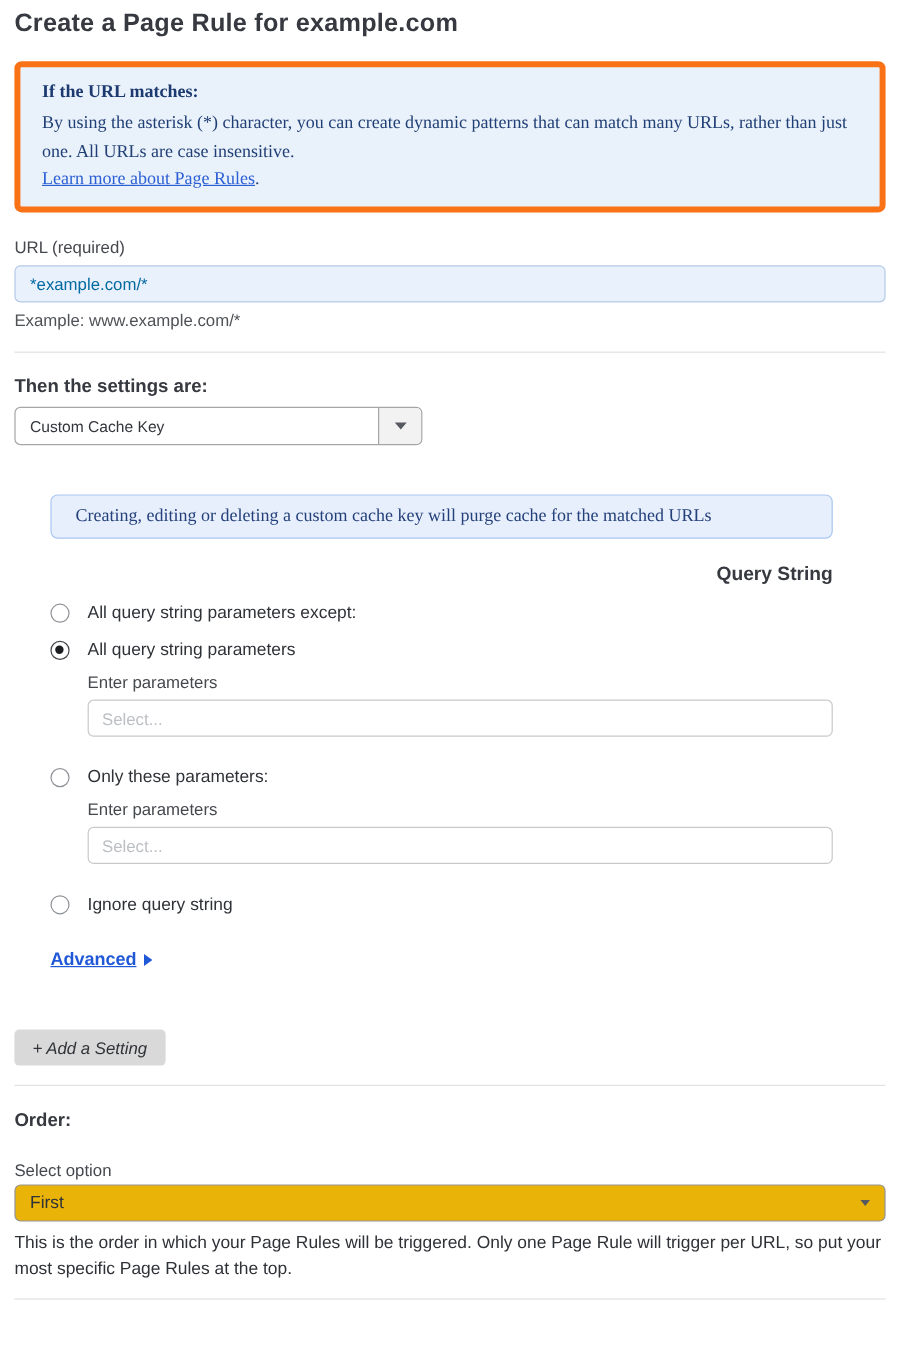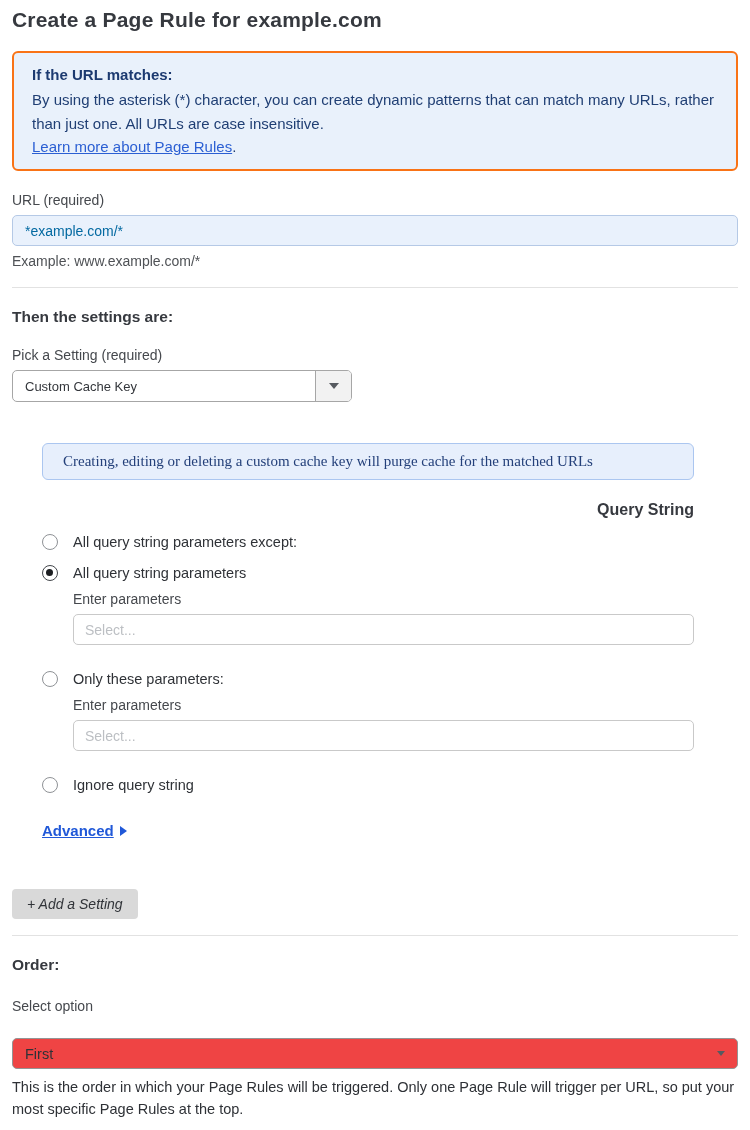--- a/index.html
+++ b/index.html
@@ -3,22 +3,22 @@
 <meta charset="utf-8">
 <style>
   * { margin:0; padding:0; box-sizing:border-box; }
   html,body { width:750px; height:1130px; background:#ffffff; overflow:hidden;
     font-family:"Liberation Sans", sans-serif; color:#36393f; }
   .page { padding:8px 12px 0 12px; }
 
   .page-title { font-size:21px; font-weight:bold; color:#36393f; letter-spacing:.2px; }
 
   
-  .info-box { margin-top:19px; background:#e9f1fb; border:2px solid #f97316;
-    border-radius:6px; padding:13px 18px 14px 18px; color:#203f74; font-size:15px; }
+  .info-box { margin-top:19px; background:#e9f1fb; border:5px solid #f97316;
+    border-radius:6px; padding:13px 18px 14px 18px; color:#203f74; font-size:15px;font-family:Liberation Serif, serif; }
   .info-box .info-heading { font-weight:bold; color:#1c3a70; margin-bottom:5px; }
   .info-box .info-body { line-height:24px; }
   .info-box .info-link-line { margin-top:2px; }
   .info-link { color:#2b5fd3; text-decoration:underline; cursor:pointer; }
 
   .field-label { font-size:14px; color:#45484d; margin-top:21px; }
   .field-label.small { font-size:14px; color:#45484d; }
 
   .url-input { display:block; width:726px; height:31px; margin-top:7px;
     background:#e9f1fc; border:1px solid #b5c9e6; border-radius:5px;
@@ -64,22 +64,22 @@
   .advanced-row { margin-top:29px; display:flex; align-items:center; cursor:pointer; }
   .advanced-link { font-size:15px; font-weight:bold; color:#2058d8; text-decoration:underline; }
   .tri-right { width:0; height:0; margin-left:6px; border-top:5px solid transparent;
     border-bottom:5px solid transparent; border-left:7px solid #2058d8; }
 
   .btn { display:inline-flex; align-items:center; justify-content:center; border:none;
     border-radius:4px; font-family:"Liberation Sans", sans-serif; cursor:pointer;font-style:italic; }
   .btn-gray { background:#d9d9d9; color:#303338; }
   .add-setting-btn { margin-top:50px; height:30px; padding:0 15px; font-size:14px; }
 
-  .order-select { margin-top:24px; width:726px; height:31px; display:flex; align-items:center;
-    border:1px solid #949494; border-radius:5px; background:#ef4444; padding:0 12px; cursor:pointer; }
+  .order-select { margin-top:4px; width:726px; height:31px; display:flex; align-items:center;
+    border:1px solid #949494; border-radius:5px; background:#eab308; padding:0 12px; cursor:pointer; }
   .order-select .sel-value { flex:1; font-size:14.5px; color:#2f3237; }
   .order-help { margin-top:7px; font-size:14.5px; color:#2e3136; line-height:22px; max-width:730px; }
 
   .footer-divider { border:none; border-top:1px solid #e2e2e2; margin-top:13px; }
 </style>
 </head>
 <body>
 
 <div class="page">
 
@@ -92,21 +92,20 @@
   </div>
 
   <div class="field-label">URL (required)</div>
   <input class="url-input" type="text" value="*example.com/*" style="">
   <div class="hint">Example: www.example.com/*</div>
 
   <hr class="divider">
 
   <div class="section-heading">Then the settings are:</div>
 
-  <div class="field-label">Pick a Setting (required)</div>
   <div class="setting-select">
     <div class="sel-value">Custom Cache Key</div>
     <div class="sel-arrow">
       <span class="tri-down"></span>
     </div>
   </div>
 
   <div class="sub-panel">
     <div class="notice-box">Creating, editing or deleting a custom cache key will purge cache for the matched URLs</div>
 

